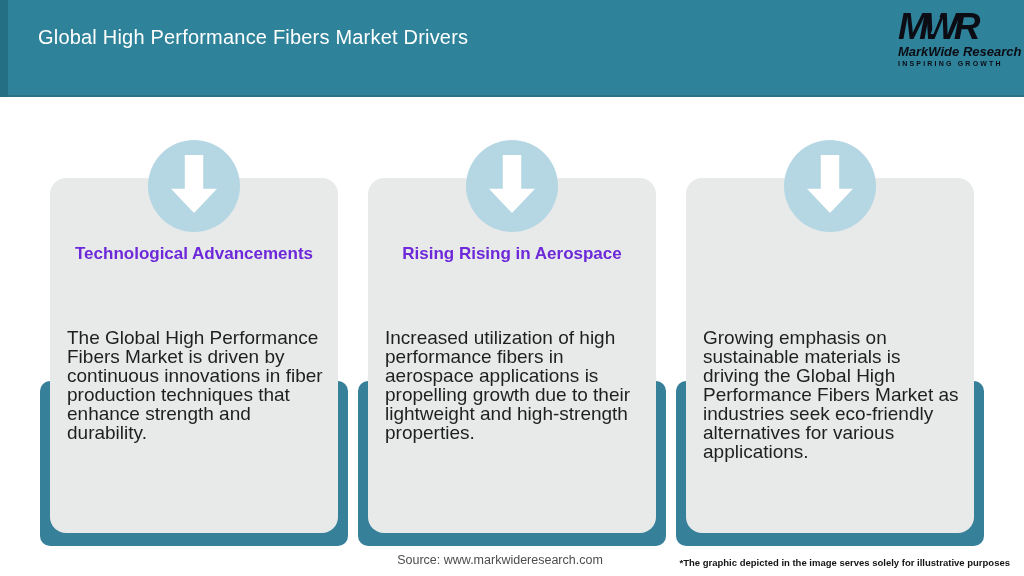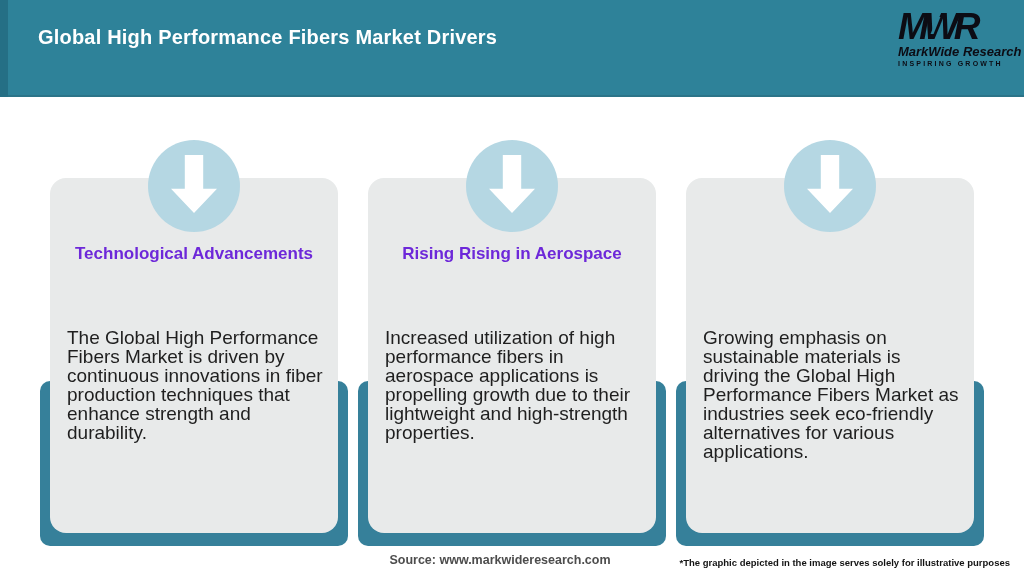--- a/index.html
+++ b/index.html
@@ -26,21 +26,21 @@
     position: absolute;
     left: 0; top: 0;
     width: 8px; height: 97px;
     background: #256F85;
   }
   .page-title {
     position: absolute;
     left: 38px; top: 26px;
     color: #ffffff;
     font-size: 20px;
-    font-weight: bold;
+    font-weight: normal;
     letter-spacing: 0.2px;
   }
 
   
   .logo {
     position: absolute;
     right: 16px; top: 8px;
     width: 110px;
     text-align: left;
     color: #0C0C14;
@@ -140,21 +140,21 @@
     clip-path: polygon(30% 0, 70% 0, 70% 58%, 100% 58%, 50% 100%, 0 58%, 30% 58%);
   }
 
   
   .source-text {
     position: absolute;
     left: 0; top: 553px;
     width: 1000px;
     text-align: center;
     font-size: 12.5px;
-    font-weight: bold;
+    font-weight: normal;
     color: #4D4D4D;
   }
   .disclaimer-text {
     position: absolute;
     right: 14px; top: 557px;
     font-size: 9.5px;
     font-weight: bold;
     color: #141414;
   }
 </style>

